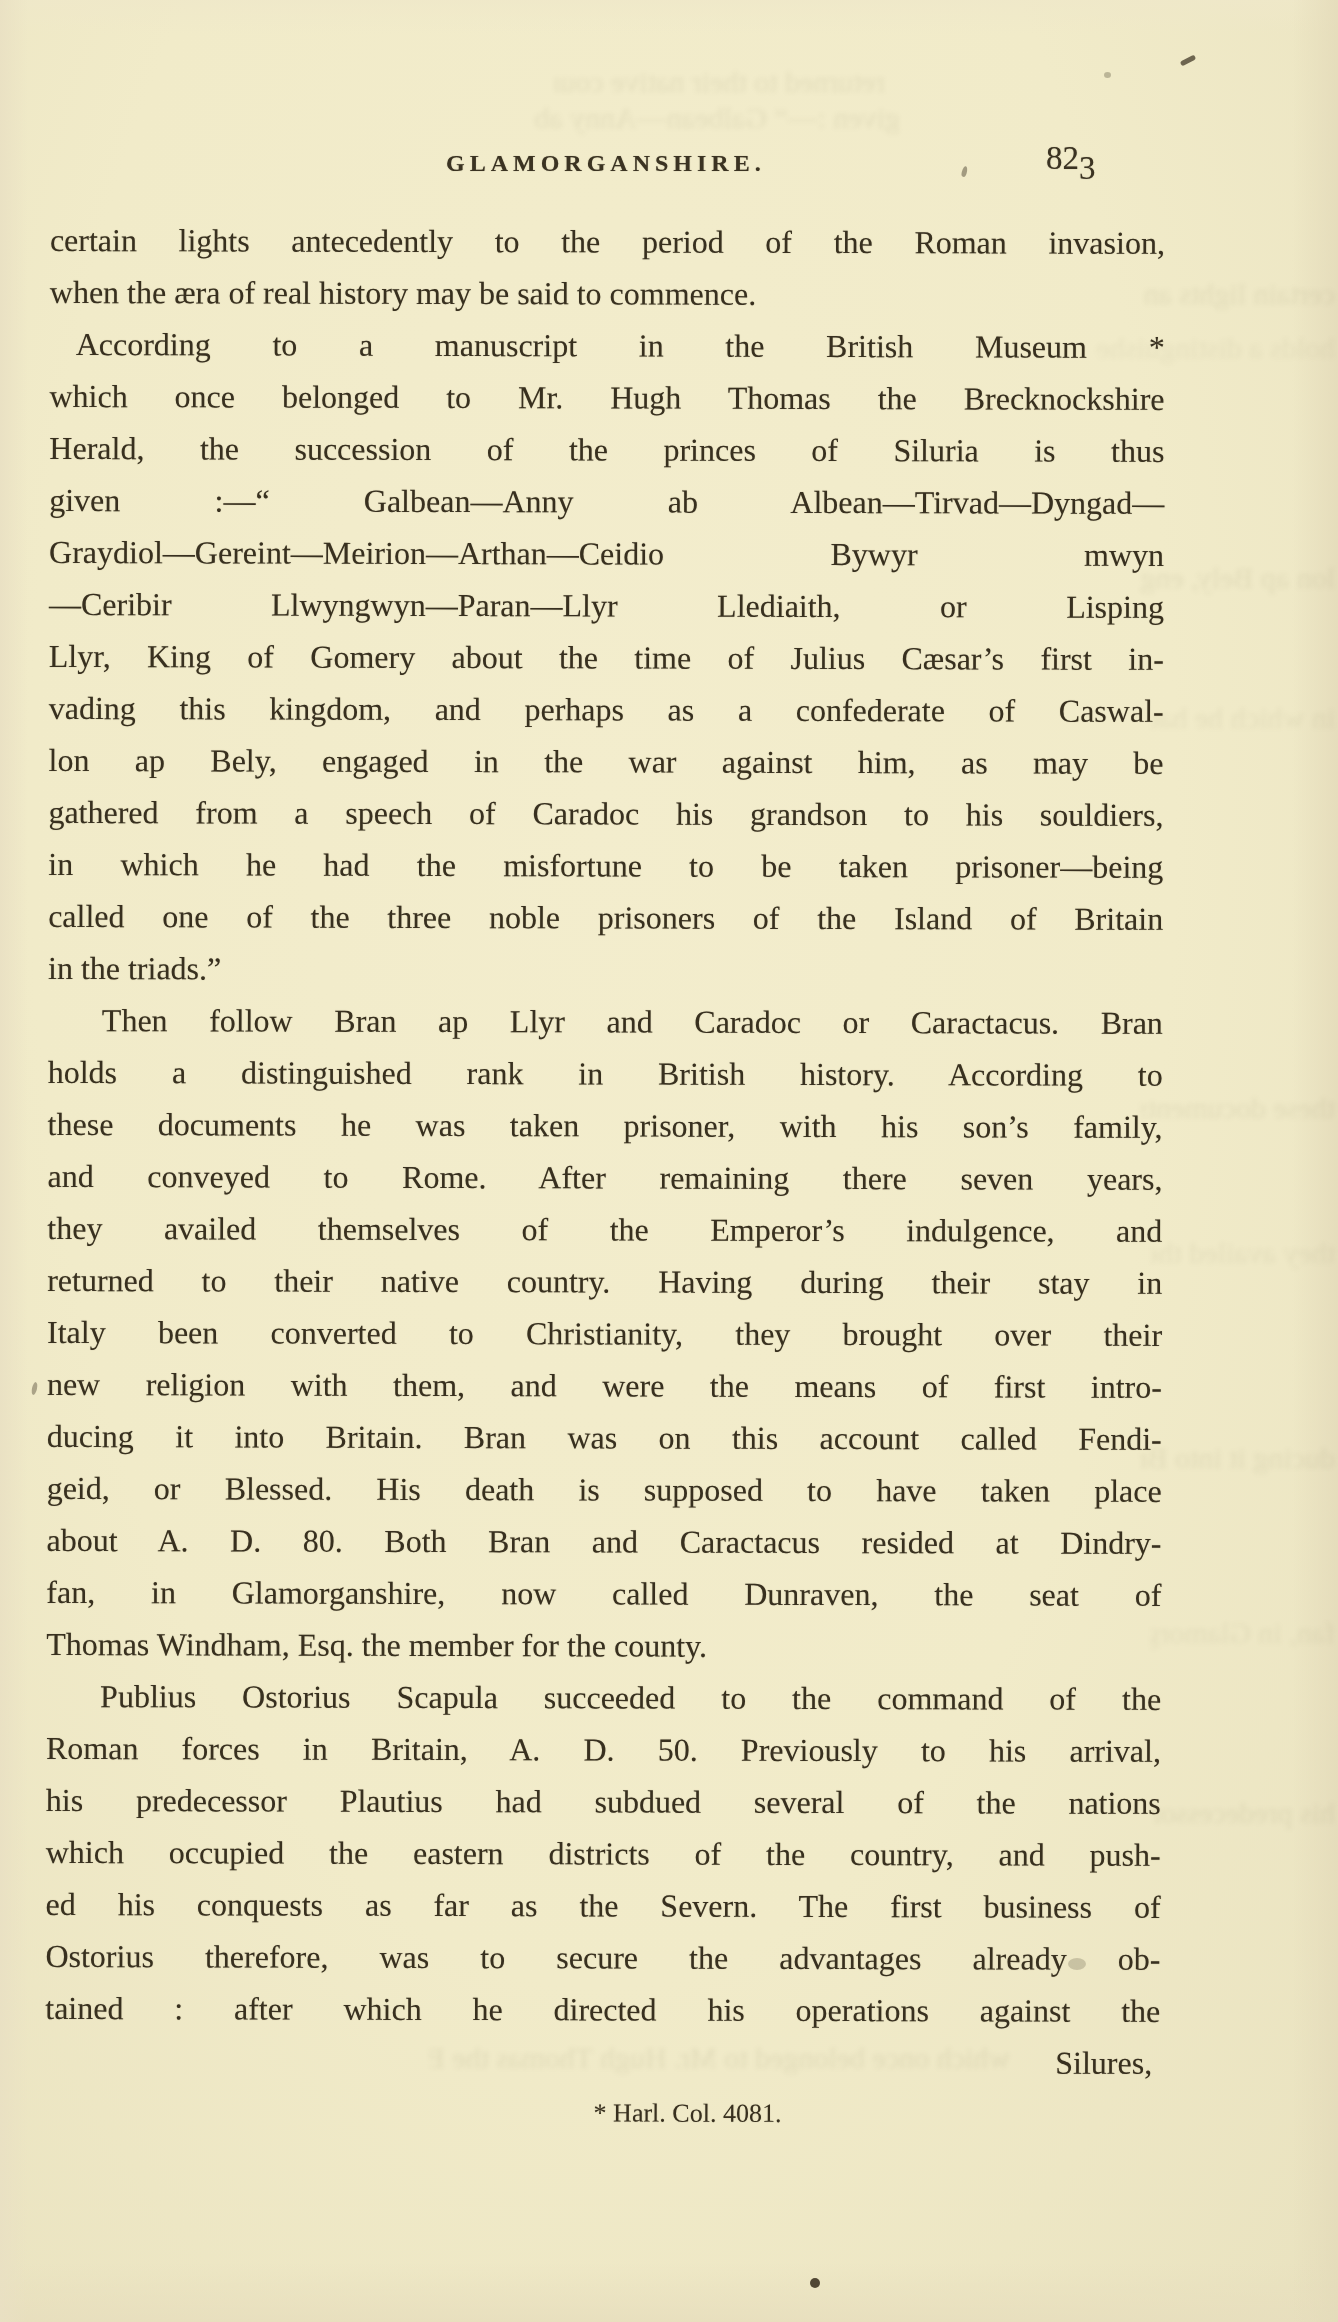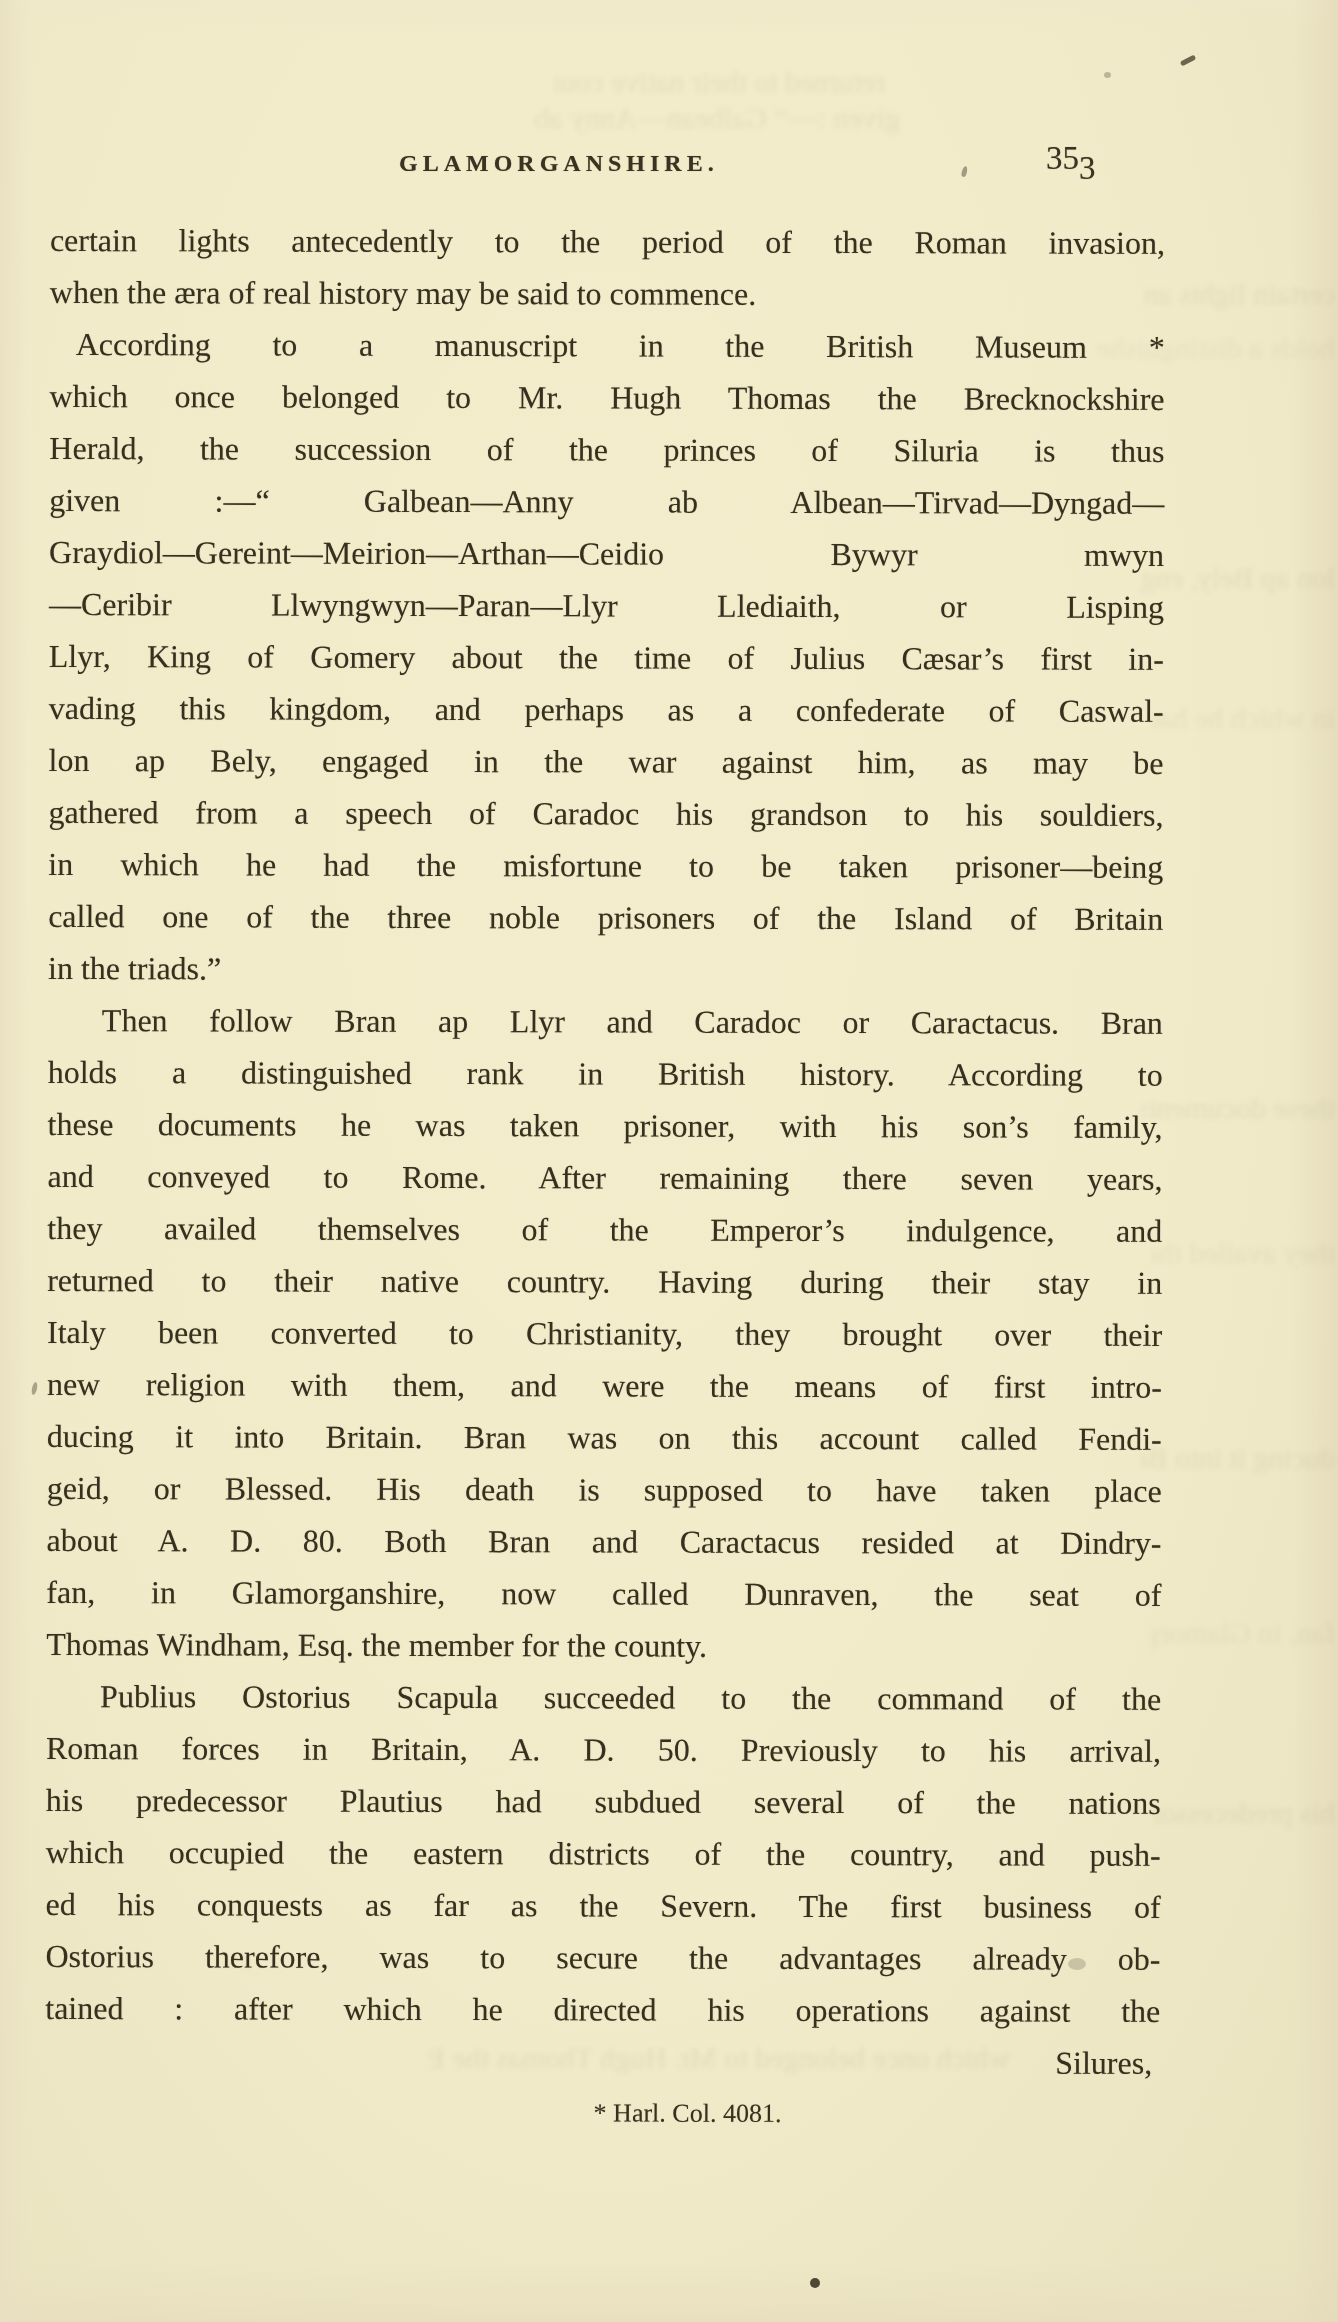--- a/index.html
+++ b/index.html
@@ -12,21 +12,21 @@
     color:#38301f;
     background:
       linear-gradient(90deg, rgba(233,224,195,.9) 0px, rgba(233,224,195,0) 28px),
       linear-gradient(270deg, rgba(228,219,186,.85) 0px, rgba(228,219,186,0) 46px),
       linear-gradient(180deg, rgba(239,232,201,.8) 0px, rgba(239,232,201,0) 34px),
       linear-gradient(0deg, rgba(231,222,189,.85) 0px, rgba(231,222,189,0) 60px),
       radial-gradient(ellipse at 45% 35%, #f3edcd 0%, #f1ebc9 55%, #e9e2bf 100%);
   }
   
   .running-title{
-    position:absolute;top:150px;left:399px;width:360px;
+    position:absolute;top:150px;left:446px;width:360px;
     font-size:24px;font-weight:bold;letter-spacing:5px;
     color:#3b3322;
     text-shadow:0 0 1px rgba(56,48,31,.45);
     white-space:nowrap;
   }
   .page-number{
     position:absolute;top:140px;left:1046px;
     font-size:33px;color:#3b3322;
     text-shadow:0 0 1px rgba(56,48,31,.45);
   }
@@ -87,21 +87,21 @@
   <div class="ghost g5">lon ap Bely, engaged in the war against him, as may be</div>
   <div class="ghost g6">in which he had the misfortune to be taken prisoner—being</div>
   <div class="ghost g7">these documents he was taken prisoner, with his son’s family,</div>
   <div class="ghost g8">they availed themselves of the Emperor’s indulgence, and</div>
   <div class="ghost g9">ducing it into Britain. Bran was on this account called Fendi-</div>
   <div class="ghost g10">fan, in Glamorganshire, now called Dunraven, the seat of</div>
   <div class="ghost g11">his predecessor Plautius had subdued several of the nations</div>
   <div class="ghost g12">which once belonged to Mr. Hugh Thomas the Brecknockshire</div>
 
   <div class="running-title">GLAMORGANSHIRE.</div>
-  <div class="page-number"><span>35</span><span class="drop">3</span></div>
+  <div class="page-number"><span>82</span><span class="drop">3</span></div>
 
   <div class="body-block">
     <div class="ln">certain lights antecedently to the period of the Roman invasion,</div>
     <div class="ln end">when the æra of real history may be said to commence.</div>
     <div class="ln ind-sm">According to a manuscript in the British Museum *</div>
     <div class="ln">which once belonged to Mr. Hugh Thomas the Brecknockshire</div>
     <div class="ln">Herald, the succession of the princes of Siluria is thus</div>
     <div class="ln">given :—“ Galbean—Anny ab Albean—Tirvad—Dyngad—</div>
     <div class="ln">Graydiol—Gereint—Meirion—Arthan—Ceidio Bywyr mwyn</div>
     <div class="ln">—Ceribir Llwyngwyn—Paran—Llyr Llediaith, or Lisping</div>

